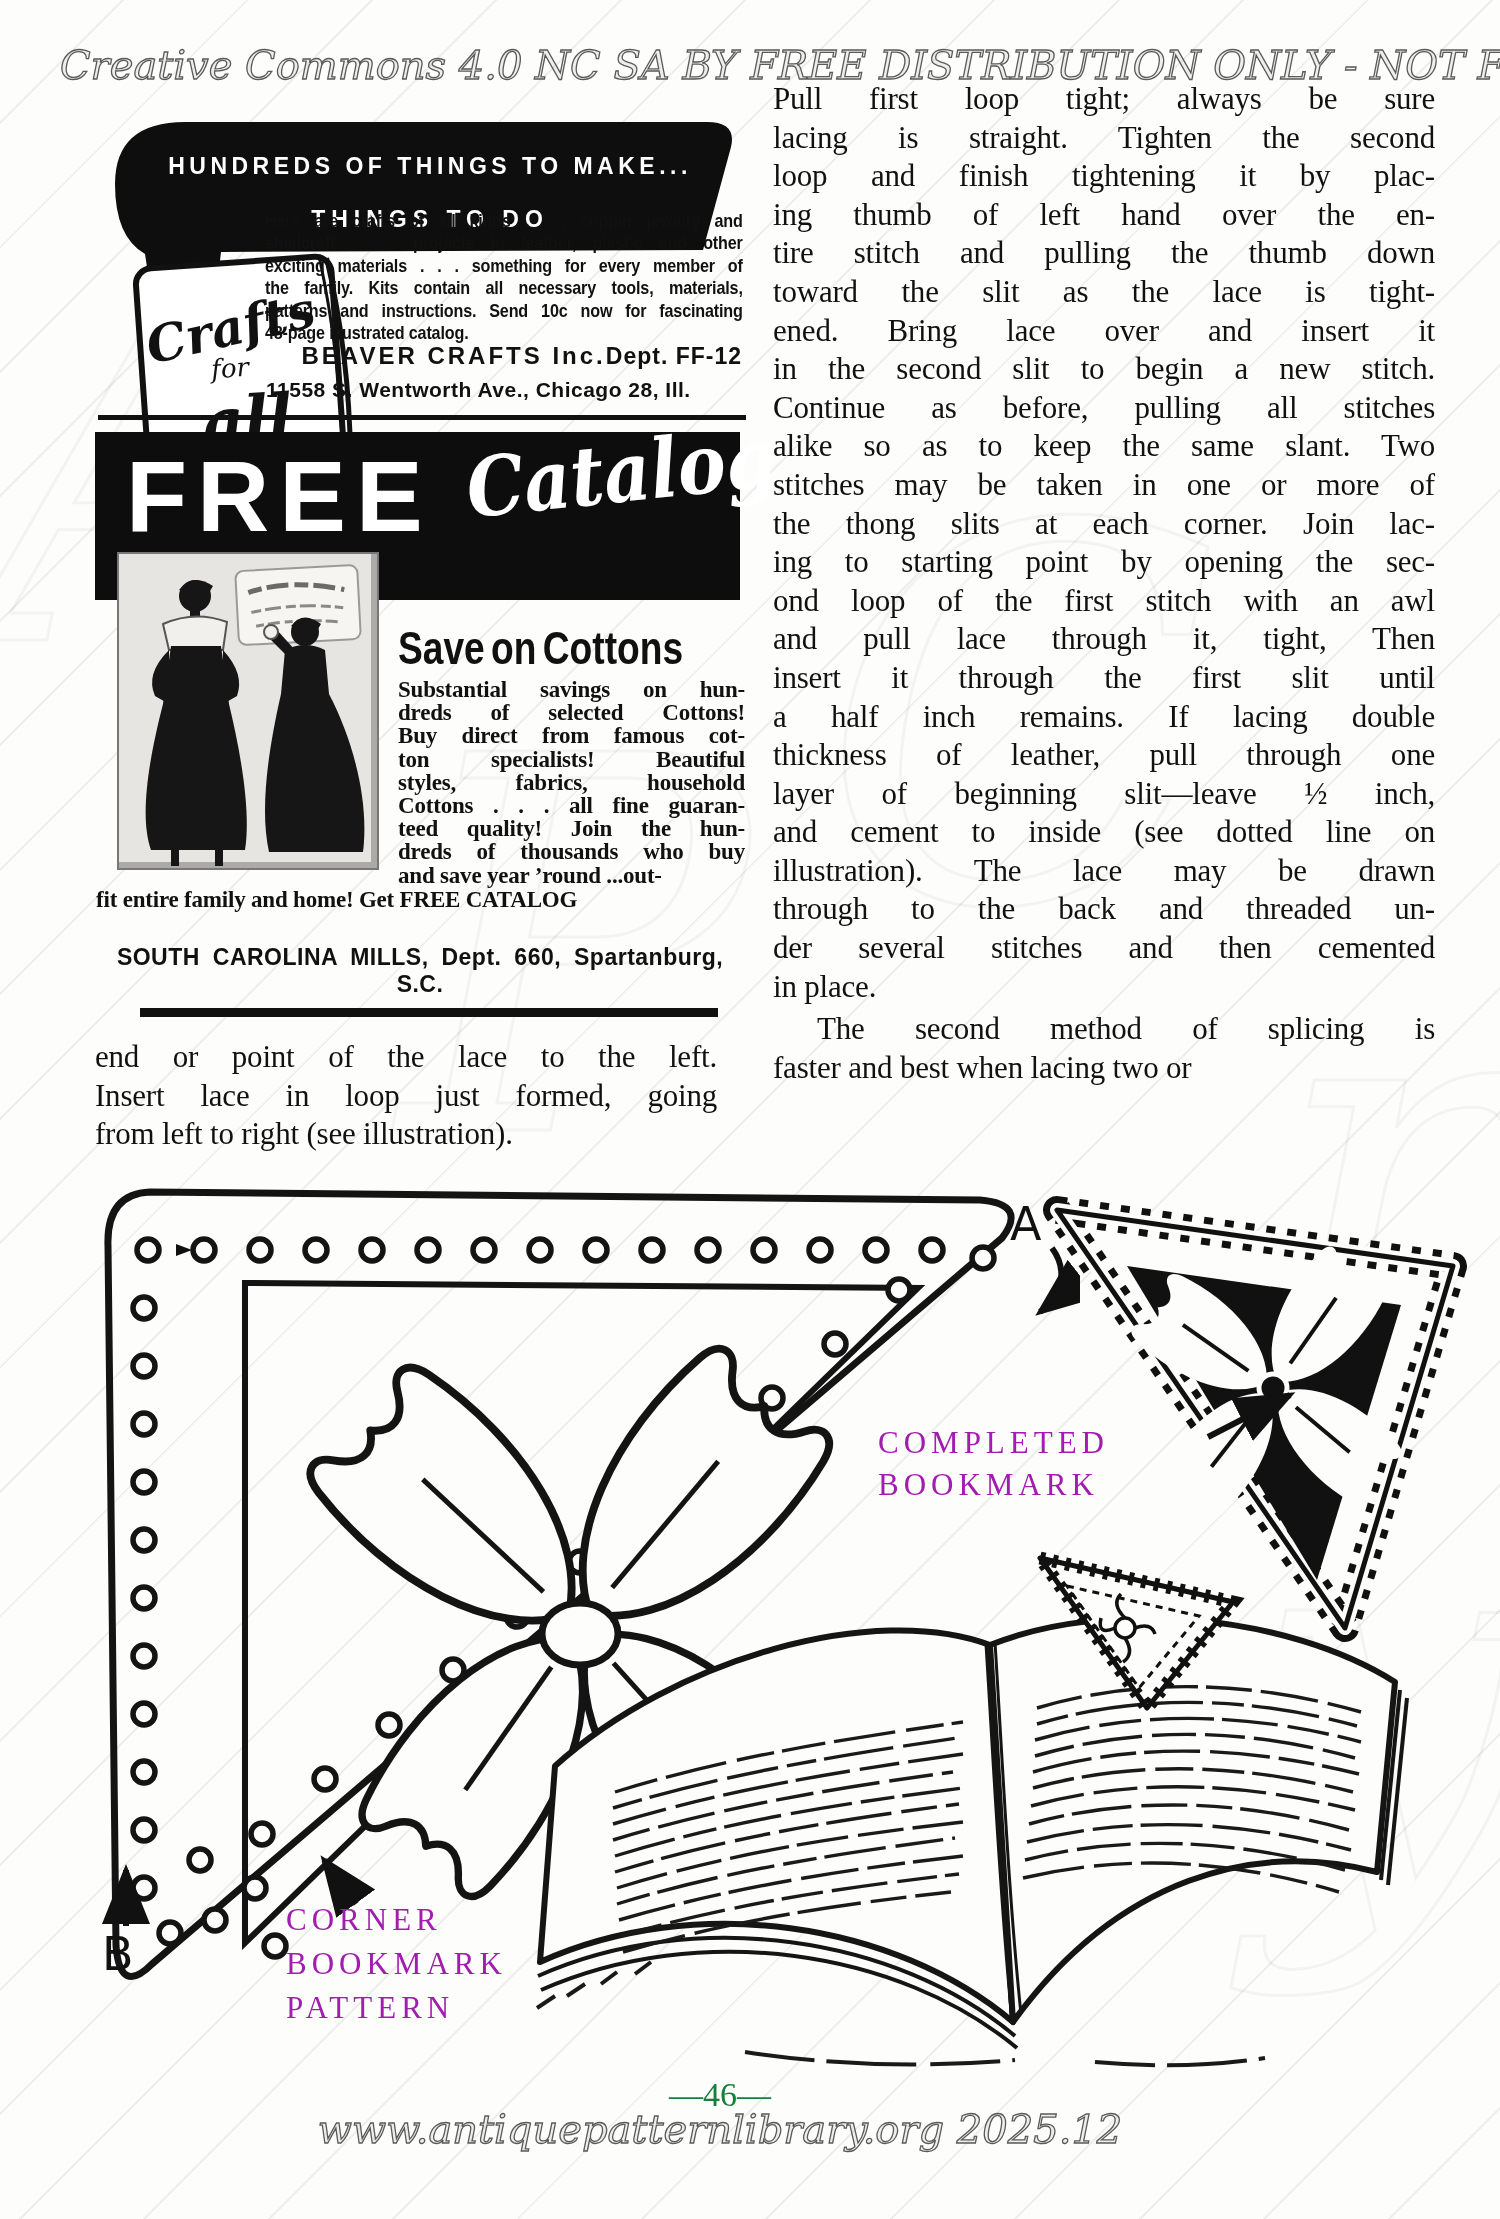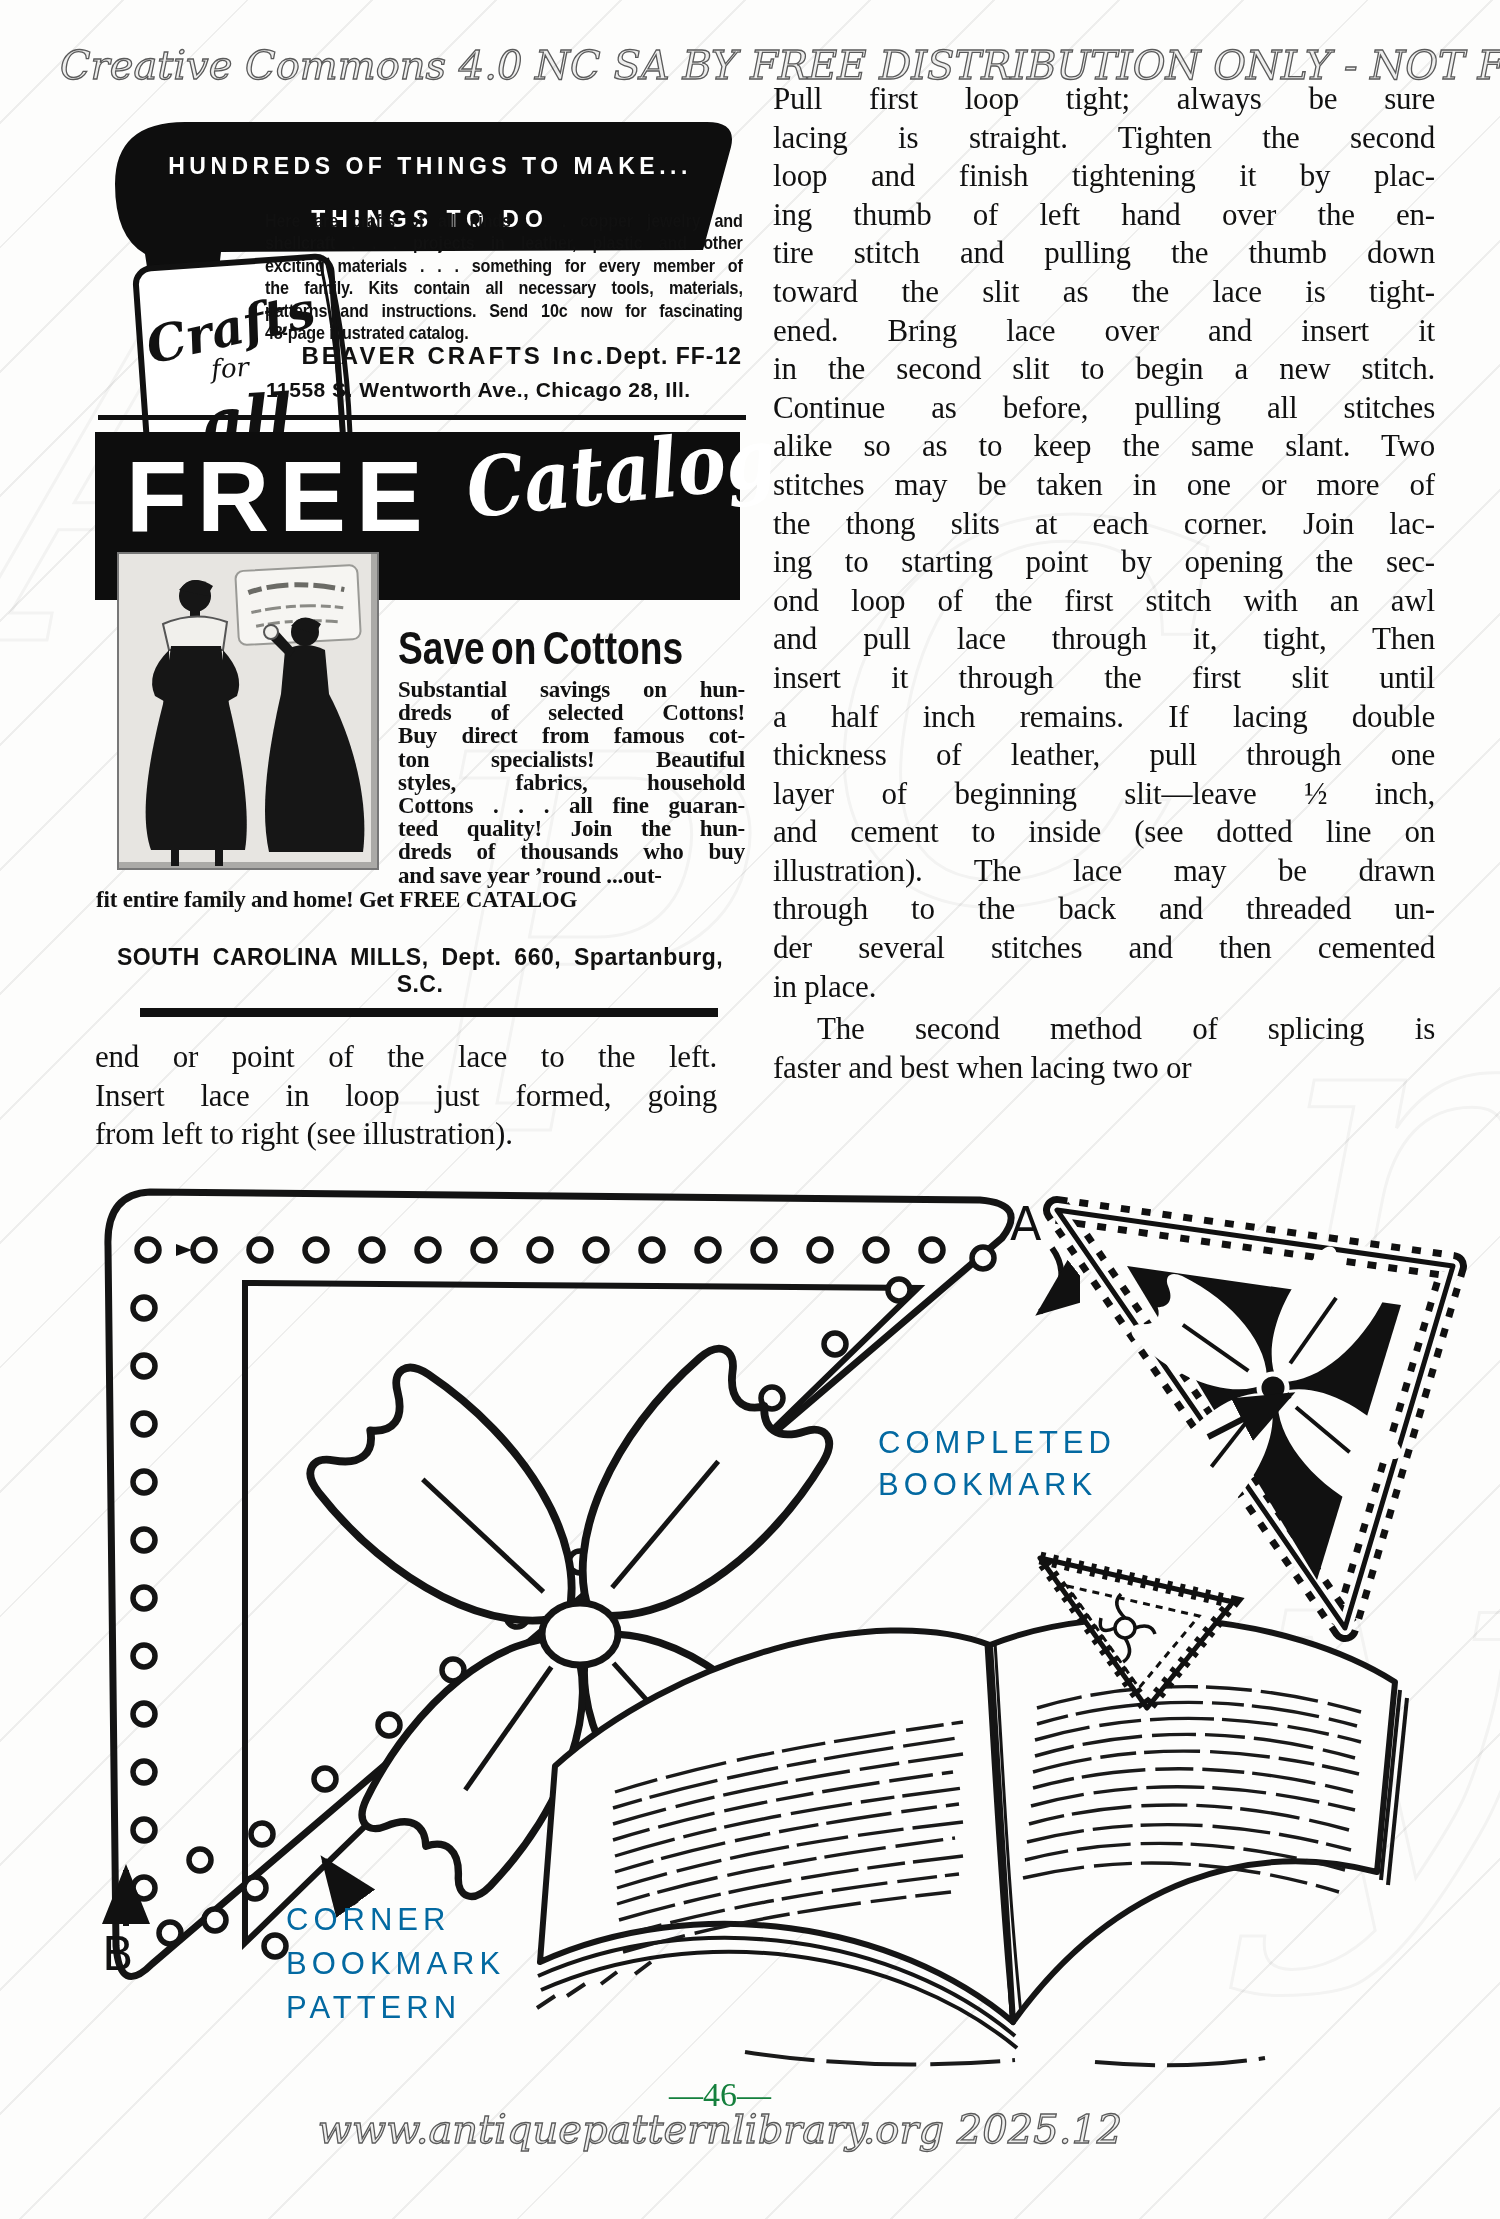--- a/index.html
+++ b/index.html
@@ -11,21 +11,21 @@
   .abs { position:absolute; }
   
   .outline-text { color:rgba(130,130,130,0.12); -webkit-text-stroke:1.3px #5a5a5a;
     font-family:"DejaVu Serif", serif; font-style:italic; white-space:nowrap; }
   
   .jlines .jline { text-align:justify; text-align-last:justify; letter-spacing:-0.2px; }
   .jlines .jline:last-child { text-align-last:auto; }
   .serif-col { font-family:"Liberation Serif", serif; font-size:31px; line-height:38.6px; }
   .ad-sans { font-family:"Liberation Sans", sans-serif; font-weight:bold; }
   .ad-serif { font-family:"Liberation Serif", serif; font-weight:bold; }
-  .hand { font-family:Liberation Sans, sans-serif; letter-spacing:5px; white-space:pre-line; color:#0369a1; }
+  .hand { font-family:Liberation Serif, serif; letter-spacing:5px; white-space:pre-line; color:#a21caf; }
   .condense { transform:scaleX(0.85); transform-origin:0 0; }
   .para2 .jline:first-child { text-indent:44px; }
   svg text { user-select:none; }
 </style>
 </head>
 <body>
 
 <div class="page">
 
   <svg class="abs" style="left:0;top:0" width="1500" height="2219" viewBox="0 0 1500 2219">

